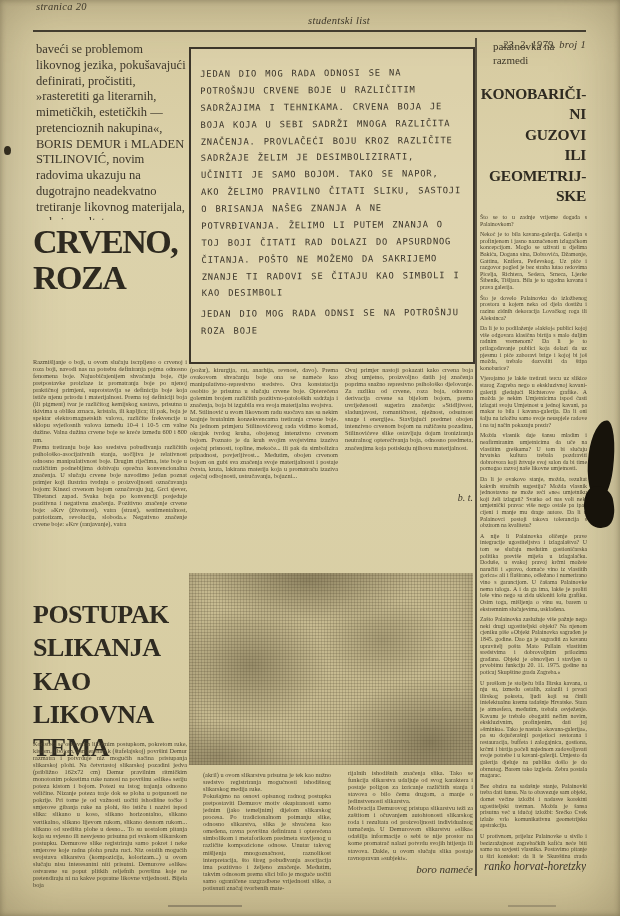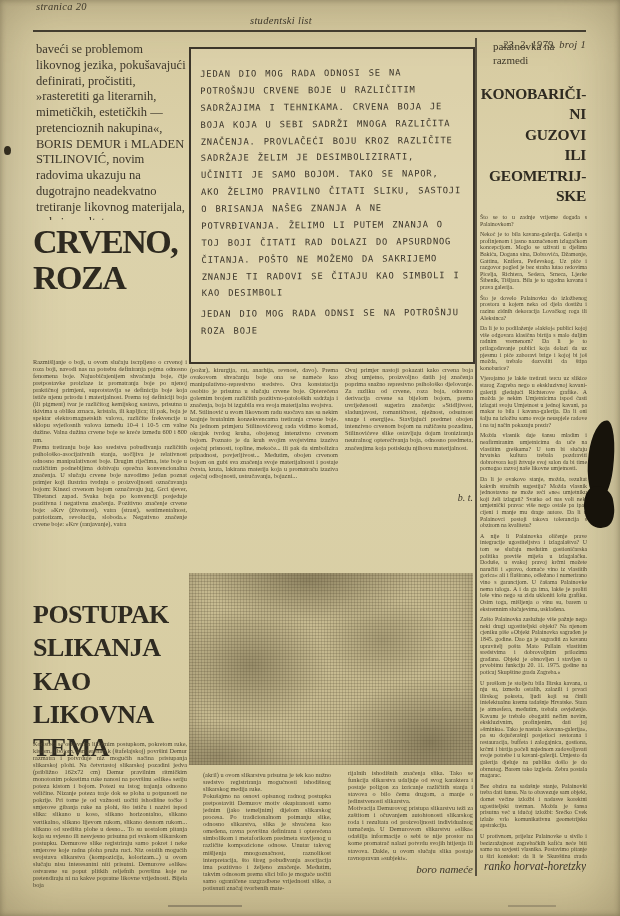--- a/index.html
+++ b/index.html
@@ -39,21 +39,21 @@
   }
   .blob{background:#17130b;}
   p{margin:0 0 4px 0;}
 </style>
 </head>
 <body>
 
 <div class="page">
 
   <div class="abs hdr" style="left:36px;top:1px;width:130px;">stranica 20</div>
-  <div class="abs hdr" style="left:250px;top:15px;width:120px;text-align:left;">studentski list</div>
+  <div class="abs hdr" style="left:250px;top:15px;width:120px;text-align:right;">studentski list</div>
   <div class="abs hdr" style="left:455px;top:15px;width:131px;text-align:right;margin-top:24px;">23. 2. 1979. broj 1</div>
   <div class="abs rule" style="left:33px;top:30px;width:553px;height:2px;"></div>
 
   <div class="abs intro" style="left:36px;top:42px;width:154px;height:178px;">baveći se problemom likovnog jezika, pokušavajući definirati, pročistiti, »rasteretiti ga literarnih, mimetičkih, estetičkih — pretencioznih nakupina«, BORIS DEMUR i MLADEN STILINOVIĆ, novim radovima ukazuju na dugotrajno neadekvatno tretiranje likovnog materijala, rada i rezultata.</div>
   <div class="abs h1" style="left:33px;top:224px;width:165px;height:96px;">CRVENO,
 ROZA</div>
   <div class="abs tiny" style="left:33px;top:358px;width:154px;height:184px;">Razmišljanje o boji, u ovom slučaju iscrpljeno o crvenoj i roza boji, navodi nas na potrebu definiranja pojma odnosno fenomena boje. Najuobičajenijem shvaćanju boje, čije pretpostavke proizlaze iz promatranja boje po njenoj praktičnoj primjeni, suprotstavlja se definicija boje koja ističe njenu prirodu i materijalnost. Prema toj definiciji boja (ili pigment) tvar je različitog kemijskog sastava, prisutna u tkivima u obliku zrnaca, kristala, ili kapljica; ili pak, boja je spektar elektromagnetskih valova, različite frekvencije u sklopu svjetlosnih valova između 10-4 i 10-5 cm valne dužine. Valna dužina crvene boje se kreće između 600 i 800 nm.
 Prema tretiranju boje kao sredstva pobuđivanja različitih psihološko-asocijativnih stanja, uočljiva je relativnost odnosno manipulativnost boje. Drugim riječima, iste boje u različitim podnebljima dobivaju oprečna konvencionalna značenja. U slučaju crvene boje navodimo jedan poznat primjer koji ilustrira tvrdnju o proizvoljnosti označavanja bojom: Kinezi crvenom bojom označavaju jug, Grci sjever, Tibetanci zapad. Svaka boja po konvenciji posjeduje pozitivna i negativna značenja. Pozitivno značenje crvene boje: »Krv (životnost), vatra (strast), sentimentalnost, patriotizam, revolucija, sloboda.« Negativno značenje crvene boje: »Krv (ranjavanje), vatra</div>
   <div class="abs h2" style="left:33px;top:598px;width:156px;height:172px;">POSTUPAK
 SLIKANJA

